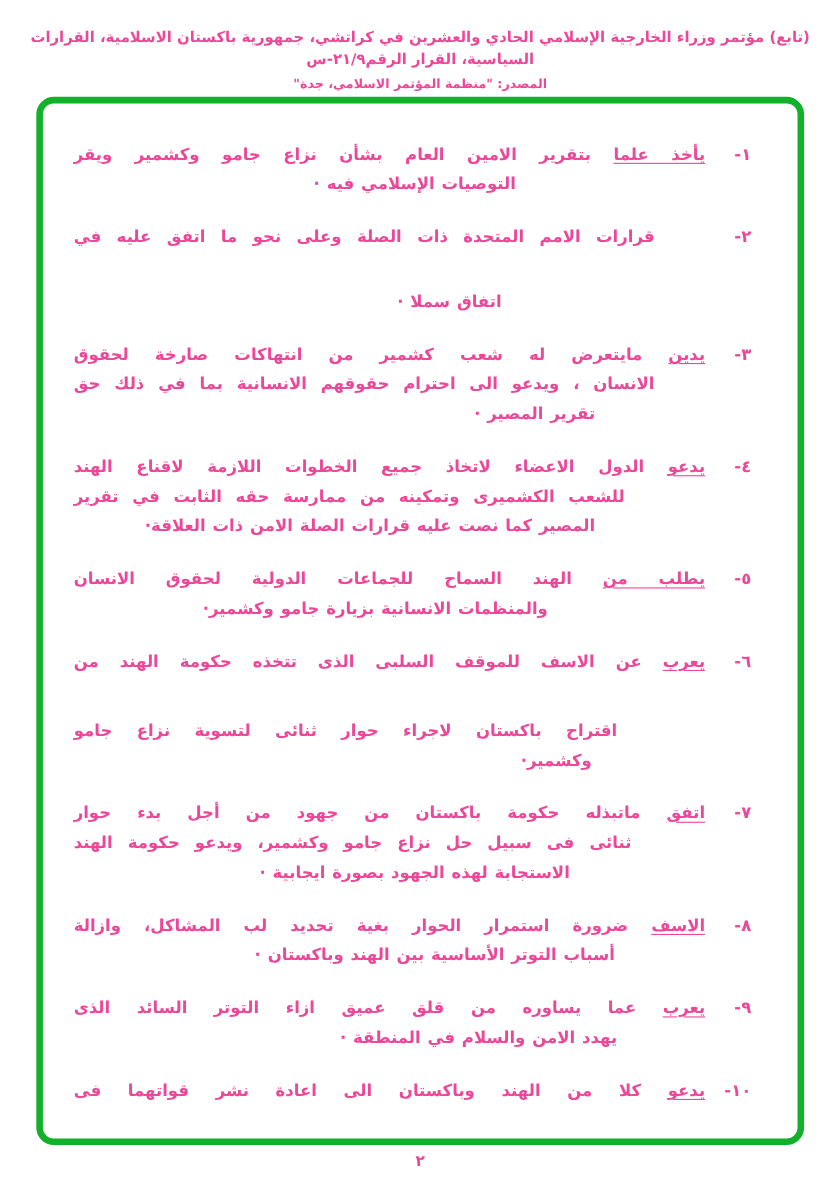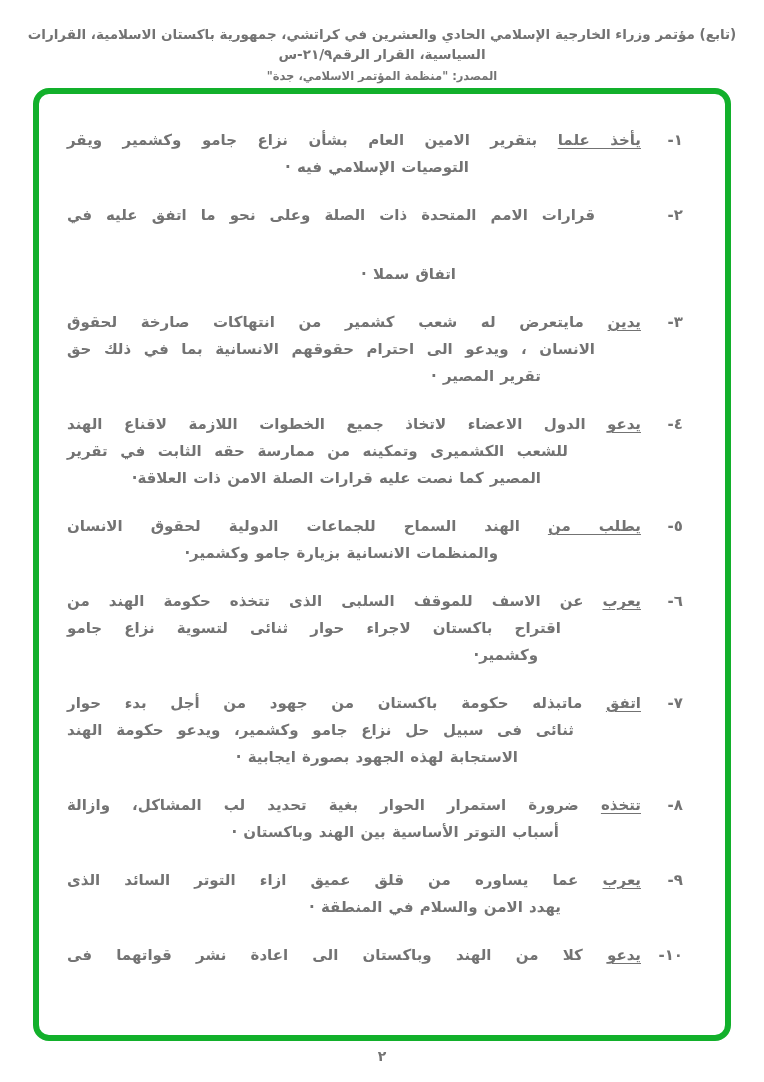--- a/index.html
+++ b/index.html
@@ -87,21 +87,21 @@
     left: 0;
     right: 0;
     text-align: center;
     font-size: 14px;
     font-weight: bold;
   }
 </style>
 </head>
 <body>
 
-<div class="page" style="color: #737373;">
+<div class="page" style="color: #ec4899;">
 
   <div class="header">
     <div class="header-line1">(تابع) مؤتمر وزراء الخارجية الإسلامي الحادي والعشرين في كراتشي، جمهورية باكستان الاسلامية، القرارات السياسية، القرار الرقم٢١/٩-س</div>
     <div class="header-line2">المصدر: "منظمة المؤتمر الاسلامي، جدة"</div>
   </div>
 
   <div class="resolution-box" style="border-color: rgb(18, 176, 43);">
     <div class="resolution-list">
 
     <div class="item">
@@ -138,36 +138,36 @@
           <div class="num">٥-</div>
           <div class="body">
             <div class="line fill" style="padding-left: 0px; padding-right: 0px;"><span class="lead">يطلب من</span> الهند السماح للجماعات الدولية لحقوق الانسان</div>
             <div class="line" style="padding-left: 0px; padding-right: 143px;">والمنظمات الانسانية بزيارة جامو وكشمير·</div>
           </div>
         </div>
         <div class="item">
           <div class="num">٦-</div>
           <div class="body">
             <div class="line fill" style="padding-left: 0px; padding-right: 0px;"><span class="lead">يعرب</span> عن الاسف للموقف السلبى الذى تتخذه حكومة الهند من</div>
-            <div class="line fill" style="padding-left: 0px; padding-right: 80px;">اقتراح باكستان لاجراء حوار ثنائى لتسوية نزاع جامو</div>
+            <div class="line fill" style="padding-left: 0px; padding-right: 80px; margin-top: 36px;">اقتراح باكستان لاجراء حوار ثنائى لتسوية نزاع جامو</div>
             <div class="line" style="padding-left: 0px; padding-right: 103px;">وكشمير·</div>
           </div>
         </div>
         <div class="item">
           <div class="num">٧-</div>
           <div class="body">
             <div class="line fill" style="padding-left: 0px; padding-right: 0px;"><span class="lead">اتفق</span> ماتبذله حكومة باكستان من جهود من أجل بدء حوار</div>
             <div class="line fill" style="padding-left: 0px; padding-right: 67px;">ثنائى فى سبيل حل نزاع جامو وكشمير، ويدعو حكومة الهند</div>
             <div class="line" style="padding-left: 0px; padding-right: 123px;">الاستجابة لهذه الجهود بصورة ايجابية ·</div>
           </div>
         </div>
         <div class="item">
           <div class="num">٨-</div>
           <div class="body">
-            <div class="line fill" style="padding-left: 0px; padding-right: 0px;"><span class="lead">تتخذه</span> ضرورة استمرار الحوار بغية تحديد لب المشاكل، وازالة</div>
+            <div class="line fill" style="padding-left: 0px; padding-right: 0px;"><span class="lead">الاسف</span> ضرورة استمرار الحوار بغية تحديد لب المشاكل، وازالة</div>
             <div class="line" style="padding-left: 0px; padding-right: 82px;">أسباب التوتر الأساسية بين الهند وباكستان ·</div>
           </div>
         </div>
         <div class="item">
           <div class="num">٩-</div>
           <div class="body">
             <div class="line fill" style="padding-left: 0px; padding-right: 0px;"><span class="lead">يعرب</span> عما يساوره من قلق عميق ازاء التوتر السائد الذى</div>
             <div class="line" style="padding-left: 0px; padding-right: 80px;">يهدد الامن والسلام في المنطقة ·</div>
           </div>
         </div>

